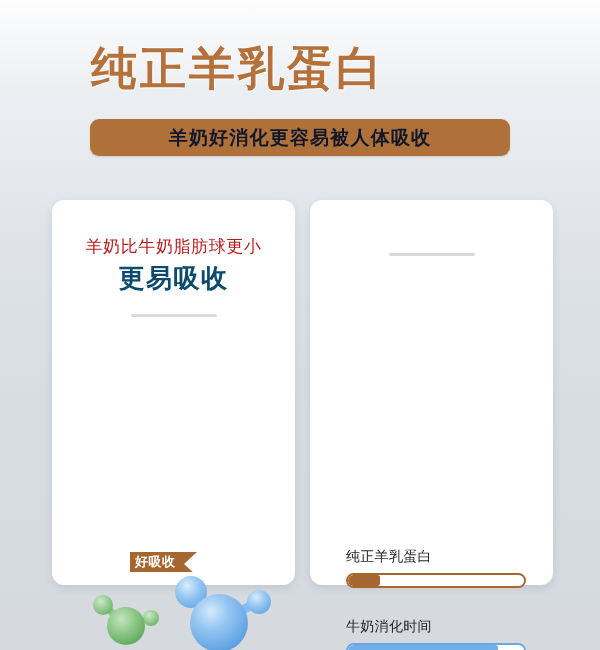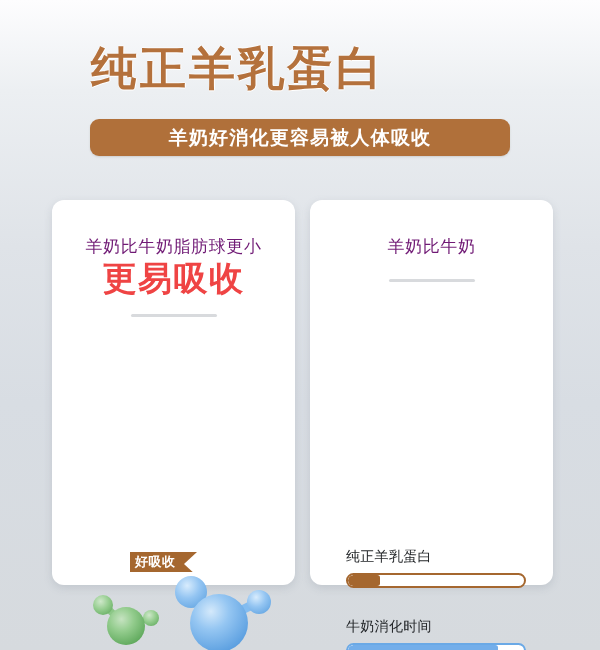--- a/index.html
+++ b/index.html
@@ -38,21 +38,21 @@
     width: 420px;
     height: 37px;
     border-radius: 9px;
     background: #b0703a;
     box-shadow: 0 1px 2px rgba(120,110,100,.22);
     display: flex;
     align-items: center;
     justify-content: center;
   }
   .banner-text {
-    color: #ffffff;
+    color: #0f172a;
     font-size: 19px;
     font-weight: bold;
     letter-spacing: 1.2px;
   }
 
   
   .card {
     position: absolute;
     top: 200px;
     height: 385px;
@@ -62,29 +62,29 @@
   }
   .card-left  { left: 52px;  width: 243px; }
   .card-right { left: 310px; width: 243px; }
 
   .card-head {
     text-align: center;
     padding-top: 34px;
   }
   .head-sub {
     font-size: 17px;
-    color: #701a75;
+    color: #b91c1c;
     letter-spacing: .6px;
     line-height: 26px;
     font-family: Liberation Serif, serif;
   }
   .head-main {
-    font-size: 34px;
-    font-weight: bold;
-    color: #ef4444;
+    font-size: 26px;
+    font-weight: bold;
+    color: #0c4a6e;
     letter-spacing: 1.5px;
     line-height: 34px;
     margin-top: 1px;
   }
   .divider {
     width: 86px;
     height: 3px;
     background: #d8dadd;
     border-radius: 2px;
     margin: 19px auto 0 auto;
@@ -225,21 +225,20 @@
         <circle cx="167" cy="50" r="29" fill="url(#gBlueBig)"></circle>
       </g>
     </svg>
   </div>
 
 </div>
 
 <div class="card card-right">
 
   <div class="card-head">
-    <div class="head-sub">羊奶比牛奶</div>
     <div class="divider"></div>
   </div>
 
   <div class="bar-group g1">
     <div class="bar-label">纯正羊乳蛋白</div>
     <div class="bar-track brown">
       <div class="bar-fill brown" style="width: 18%; background: rgb(165, 103, 47);"></div>
     </div>
   </div>
 

